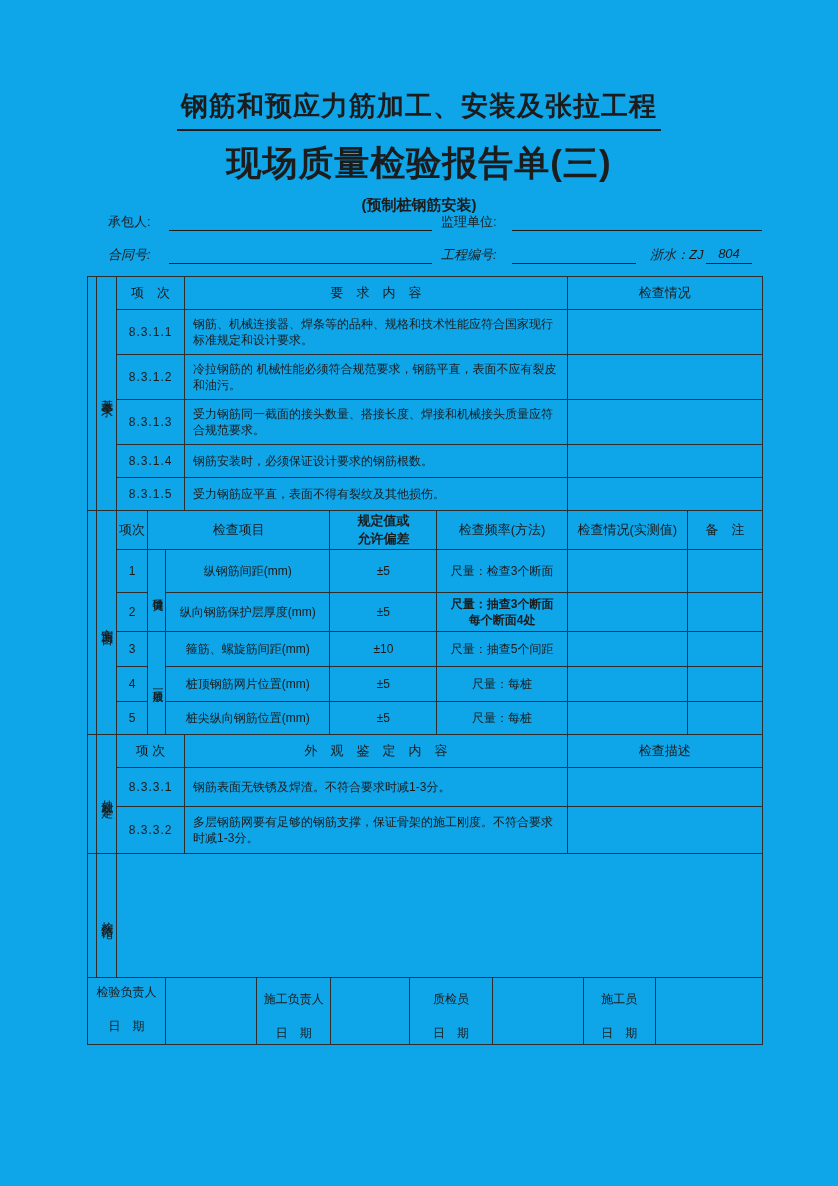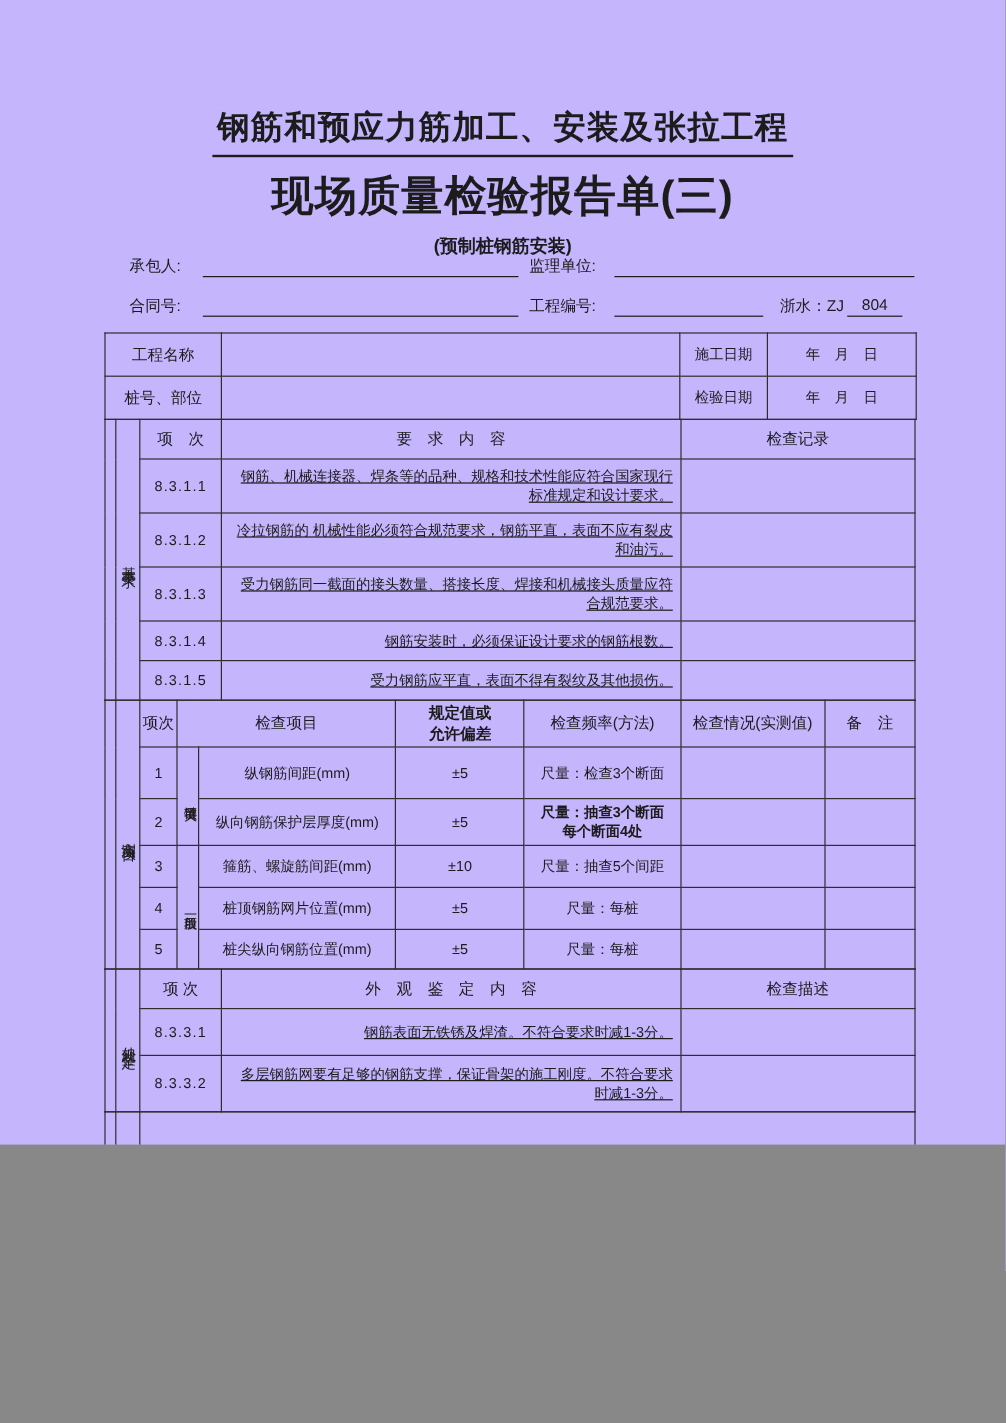--- a/index.html
+++ b/index.html
@@ -1,38 +1,38 @@
 <!DOCTYPE html>
 <html><head>
 <meta charset="utf-8">
 <style>
   html,body{margin:0;padding:0;background:#888;}
   .page{
-    position:relative;width:838px;height:954px;background:#c4b5fd;margin:0 auto;
+    position:relative;width:838px;height:1186px;background:#0ea5e9;margin:0 auto;
     font-family:"Liberation Sans","DejaVu Sans",sans-serif;color:#1c1c1c;overflow:hidden;
   }
   
   .title-block{position:absolute;top:88px;left:0;right:0;text-align:center;}
   .title-line1{display:inline-block;font-size:27px;font-weight:bold;letter-spacing:1px;
     border-bottom:2px solid #1c1c1c;padding:0 4px 5px 4px;}
   .title-line2{font-size:35px;font-weight:bold;letter-spacing:1px;margin-top:9px;}
   .title-sub{font-size:15px;font-weight:bold;margin-top:9px;}
   
   .hrow{position:absolute;left:0;right:0;height:24px;font-size:13px;}
   .hrow .lbl{position:absolute;bottom:3px;white-space:nowrap;}
   .hrow .uline{position:absolute;bottom:3px;border-bottom:1px solid #1c1c1c;height:17px;}
   .hrow .uval{position:absolute;bottom:3px;border-bottom:1px solid #1c1c1c;height:17px;
     text-align:center;font-size:13px;}
   
   .table-stack{position:absolute;left:87px;top:277px;width:676px;}
   table{border-collapse:collapse;table-layout:fixed;width:676px;margin-top:-1px;}
   table.first{margin-top:0;}
   td{border:1px solid #2e2e2e;text-align:center;vertical-align:middle;
      font-size:12px;line-height:1.35;padding:1px 2px;overflow:hidden;}
-  td.left{text-align:right;padding-left:8px;padding-right:6px;text-decoration:underline;}
+  td.left{text-align:left;padding-left:8px;padding-right:6px;}
   td.pre{white-space:pre-line;font-weight:bold;}
   td.code{font-size:12px;letter-spacing:1px;}
   .vlabel{writing-mode:vertical-rl;text-orientation:upright;margin:0 auto;
      letter-spacing:2px;font-size:12px;display:block;}
   .vlabel-sm{writing-mode:vertical-rl;text-orientation:upright;margin:0 auto;
      letter-spacing:0;font-size:11px;display:block;}
   td.hdr{font-size:13px;}
   .sig-cell{height:100%;}
   .sig-top{margin-top:10px;font-size:12px;}
   .sig-bottom{margin-top:18px;font-size:12px;}
@@ -50,71 +50,49 @@
     <div class="title-sub">(预制桩钢筋安装)</div>
   </div>
 
   <div class="hrow" style="top:210px;">
     <span class="lbl" style="left:108px;">承包人:</span>
     <span class="uline" style="left:169px;width:263px;"></span>
     <span class="lbl" style="left:441px;">监理单位:</span>
     <span class="uline" style="left:512px;width:250px;"></span>
   </div>
 
-  <div class="hrow" style="top:243px;">
+  <div class="hrow" style="top:243px;font-style:italic;">
     <span class="lbl" style="left:108px;">合同号:</span>
     <span class="uline" style="left:169px;width:263px;"></span>
     <span class="lbl" style="left:441px;">工程编号:</span>
     <span class="uline" style="left:512px;width:124px;"></span>
     <span class="lbl" style="left:650px;">浙水：ZJ</span>
     <span class="uval" style="left:706px;width:46px;">804</span>
   </div>
 
   <div class="table-stack">
 
-    <table class="first">
-      <colgroup>
-          <col style="width:97px">
-          <col style="width:382px">
-          <col style="width:73px">
-          <col style="width:124px">
-        </colgroup>
-      <tbody>
-          <tr>
-        <td style="height:33px;" class="hdr">工程名称</td>
-        <td></td>
-        <td>施工日期</td>
-        <td>年　月　日</td>
-      </tr>
-      <tr>
-        <td style="height:33px;" class="hdr">桩号、部位</td>
-        <td></td>
-        <td>检验日期</td>
-        <td>年　月　日</td>
-      </tr>
-    </tbody>
-      </table>
 
     <table>
       <colgroup>
           <col style="width:9px">
           <col style="width:20px">
           <col style="width:68px">
           <col style="width:382px">
           <col style="width:195px">
         </colgroup>
       <tbody>
           <tr>
         <td rowspan="6"></td>
         <td rowspan="6">
               <span class="vlabel">基本要求</span>
             </td>
         <td style="height:30px;" class="hdr">项　次</td>
         <td class="hdr">要　求　内　容</td>
-        <td class="hdr">检查记录</td>
+        <td class="hdr">检查情况</td>
       </tr>
       <tr>
         <td style="height:42px;" class="code">8.3.1.1</td>
         <td class="left">钢筋、机械连接器、焊条等的品种、规格和技术性能应符合国家现行标准规定和设计要求。</td>
         <td></td>
       </tr>
       <tr>
         <td style="height:42px;" class="code">8.3.1.2</td>
         <td class="left">冷拉钢筋的 机械性能必须符合规范要求，钢筋平直，表面不应有裂皮和油污。</td>
         <td></td>

